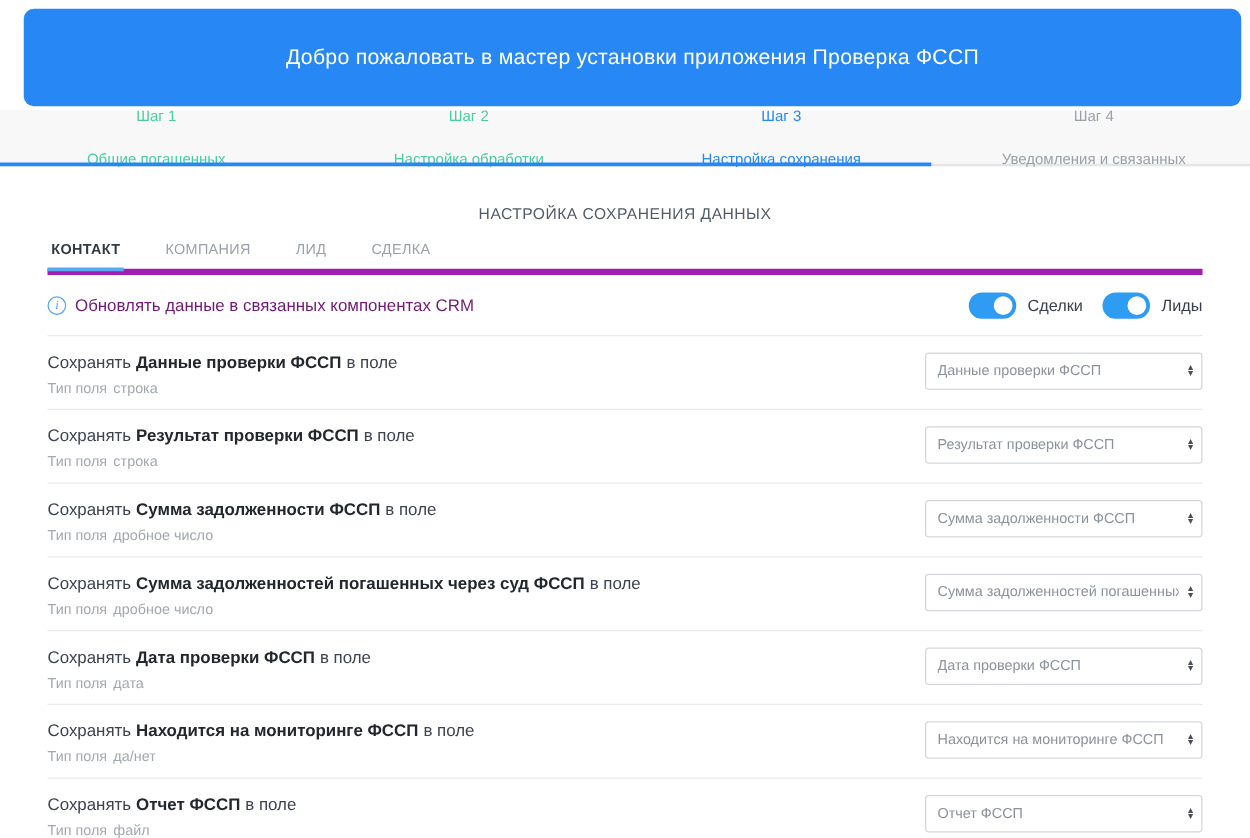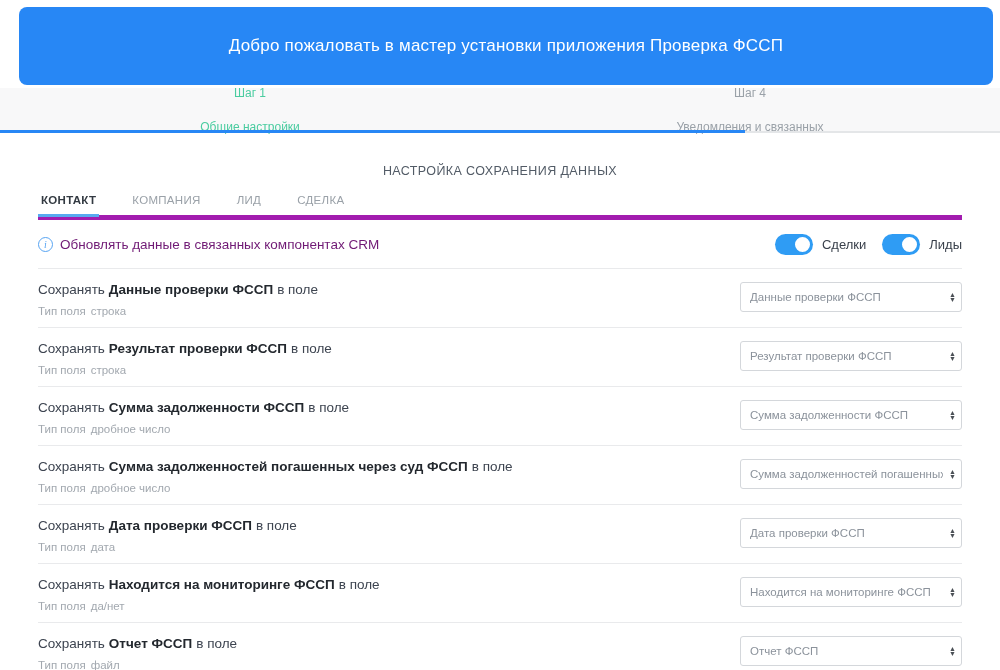--- a/index.html
+++ b/index.html
@@ -100,21 +100,29 @@
 </head>
 <body>
 
 <div class="banner">
   <div class="banner-title">Добро пожаловать в мастер установки приложения Проверка ФССП</div>
 </div>
 
 <div class="steps">
   <div class="step done">
     <div class="s-num">Шаг 1</div>
-    <div class="s-label">Общие настройки</div>
+    <div class="s-label">Общие погашенных</div>
+  </div>
+  <div class="step done">
+    <div class="s-num">Шаг 2</div>
+    <div class="s-label">Настройка обработки</div>
+  </div>
+  <div class="step active">
+    <div class="s-num">Шаг 3</div>
+    <div class="s-label">Настройка сохранения</div>
   </div>
   <div class="step next">
     <div class="s-num">Шаг 4</div>
     <div class="s-label">Уведомления и связанных</div>
   </div>
 </div>
 <div class="steps-progress"></div>
 
 <div class="content">
 

